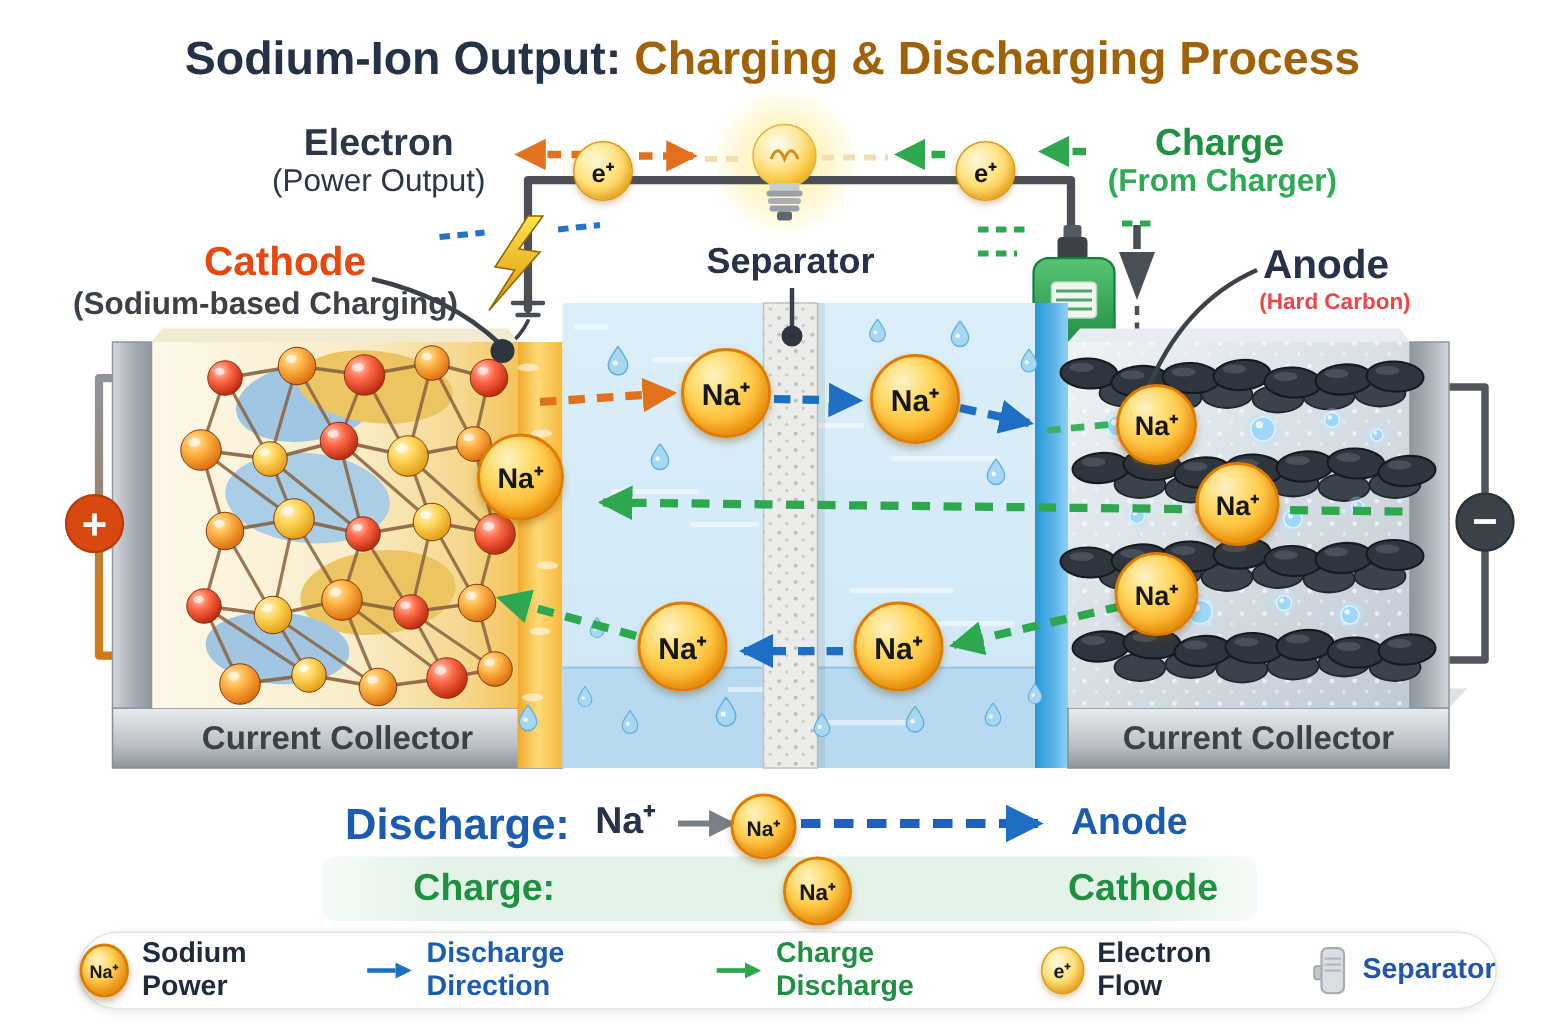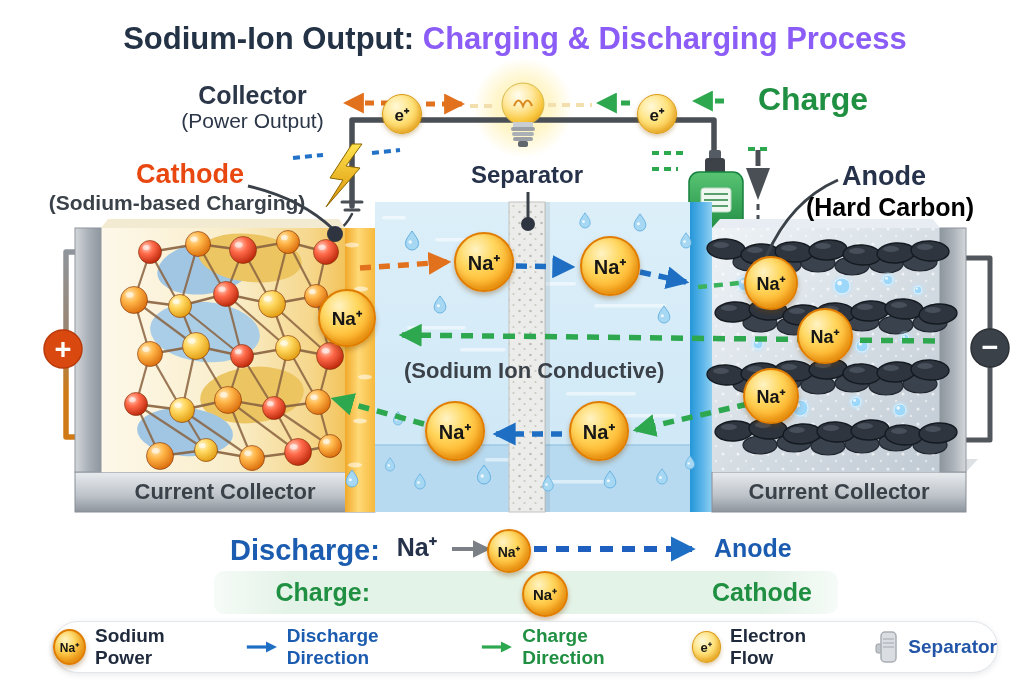--- a/index.html
+++ b/index.html
@@ -563,37 +563,37 @@
       <circle cx="63" cy="349" r="19" fill="#d9480f" stroke="#b93a0a" stroke-width="1.5"></circle>
       <text x="63" y="359" text-anchor="middle" font-size="29" font-weight="bold" fill="#ffffff">+</text>
     </g>
     <g>
       <circle cx="990" cy="348" r="19" fill="#3a4148" stroke="#2c3136" stroke-width="1.5"></circle>
       <text x="990" y="357" text-anchor="middle" font-size="29" font-weight="bold" fill="#ffffff">−</text>
     </g>
   </svg>
 
   <div class="lbl" style="left:0;top:22px;width:1030px;font-size:31px;font-weight:bold;">
-    <span style="color:#243246;">Sodium-Ion Output: </span><span style="color:#8b5cf6;text-align:right;">Charging &amp; Discharging Process</span>
+    <span style="color:#243246;">Sodium-Ion Output: </span><span style="color:#a16207;text-align:right;">Charging &amp; Discharging Process</span>
   </div>
 
-  <div class="lbl" style="left:150px;top:82px;width:205px;font-size:25px;font-weight:bold;color:#2b3648;">Collector</div>
+  <div class="lbl" style="left:150px;top:82px;width:205px;font-size:25px;font-weight:bold;color:#2b3648;">Electron</div>
   <div class="lbl" style="left:130px;top:110px;width:245px;font-size:21px;font-weight:400;color:#2b3648;">(Power Output)</div>
 
-  <div class="lbl" style="left:738px;top:82px;width:150px;font-size:32px;font-weight:bold;color:#1f8f41;">Charge</div>
+  <div class="lbl" style="left:738px;top:82px;width:150px;font-size:25px;font-weight:bold;color:#1f8f41;">Charge</div>
+  <div class="lbl" style="left:725px;top:110px;width:180px;font-size:21px;font-weight:600;color:#2faa55;">(From Charger)</div>
 
   <div class="lbl" style="left:110px;top:160px;width:160px;font-size:27px;font-weight:bold;color:#e8470f;">Cathode</div>
   <div class="lbl" style="left:32px;top:192px;width:290px;font-size:21px;font-weight:600;color:#3a4148;">(Sodium-based Charging)</div>
 
   <div class="lbl" style="left:447px;top:162px;width:160px;font-size:24px;font-weight:bold;color:#26314a;">Separator</div>
 
   <div class="lbl" style="left:814px;top:162px;width:140px;font-size:27px;font-weight:bold;color:#26314a;">Anode</div>
-  <div class="lbl" style="left:800px;top:194px;width:180px;font-size:25px;font-weight:600;color:#000000;">(Hard Carbon)</div>
-
-  <div class="lbl" style="left:404px;top:359px;width:260px;font-size:22px;font-weight:600;color:#3a4148;">(Sodium Ion Conductive)</div>
+  <div class="lbl" style="left:800px;top:194px;width:180px;font-size:15px;font-weight:600;color:#ef4444;">(Hard Carbon)</div>
+
 
   <div class="lbl" style="left:75px;top:480px;width:300px;font-size:22px;font-weight:bold;color:#3a4148;">Current Collector</div>
   <div class="lbl" style="left:712px;top:480px;width:254px;font-size:22px;font-weight:bold;color:#3a4148;">Current Collector</div>
 
   <div class="ion abs" style="left:318px;top:289px;width:54px;height:54px;font-size:19px;">Na⁺</div>
   <div class="ion abs" style="left:454px;top:232px;width:56px;height:56px;font-size:20px;">Na⁺</div>
   <div class="ion abs" style="left:580px;top:236px;width:56px;height:56px;font-size:20px;">Na⁺</div>
   <div class="ion abs" style="left:425px;top:401px;width:56px;height:56px;font-size:20px;">Na⁺</div>
   <div class="ion abs" style="left:569px;top:401px;width:56px;height:56px;font-size:20px;">Na⁺</div>
   <div class="ion abs" style="left:744px;top:256px;width:50px;height:50px;font-size:18px;">Na⁺</div>
@@ -624,21 +624,21 @@
         <path d="M2,7 H23" stroke="#1e6fc4" stroke-width="3.5" fill="none"></path>
         <polygon points="23,1 35,7 23,13" fill="#1e6fc4"></polygon>
       </svg>
       <span style="color:#1b5cb0;">Discharge Direction</span>
     </div>
     <div class="legend-item">
       <svg width="36" height="14" viewBox="0 0 36 14">
         <path d="M2,7 H23" stroke="#2ea84f" stroke-width="3.5" fill="none"></path>
         <polygon points="23,1 35,7 23,13" fill="#2ea84f"></polygon>
       </svg>
-      <span style="color:#1f8f41;">Charge Direction</span>
+      <span style="color:#1f8f41;">Charge Discharge</span>
     </div>
     <div class="legend-item">
       <div class="elec" style="width:30px;height:30px;font-size:13px;">e⁺</div>
       <span style="color:#1f2a3c;">Electron Flow</span>
     </div>
     <div class="legend-item">
       <svg width="26" height="36" viewBox="0 0 26 36">
         <rect x="3" y="15" width="7" height="9" rx="2" fill="#c2c7cc" stroke="#9aa0a6" stroke-width="1"></rect>
         <rect x="8" y="3" width="15" height="30" rx="4" fill="#dadee2" stroke="#a8aeb4" stroke-width="1.5"></rect>
         <path d="M10,10 H21 M10,14 H21 M10,18 H21" stroke="#b4bac0" stroke-width="1.5"></path>

